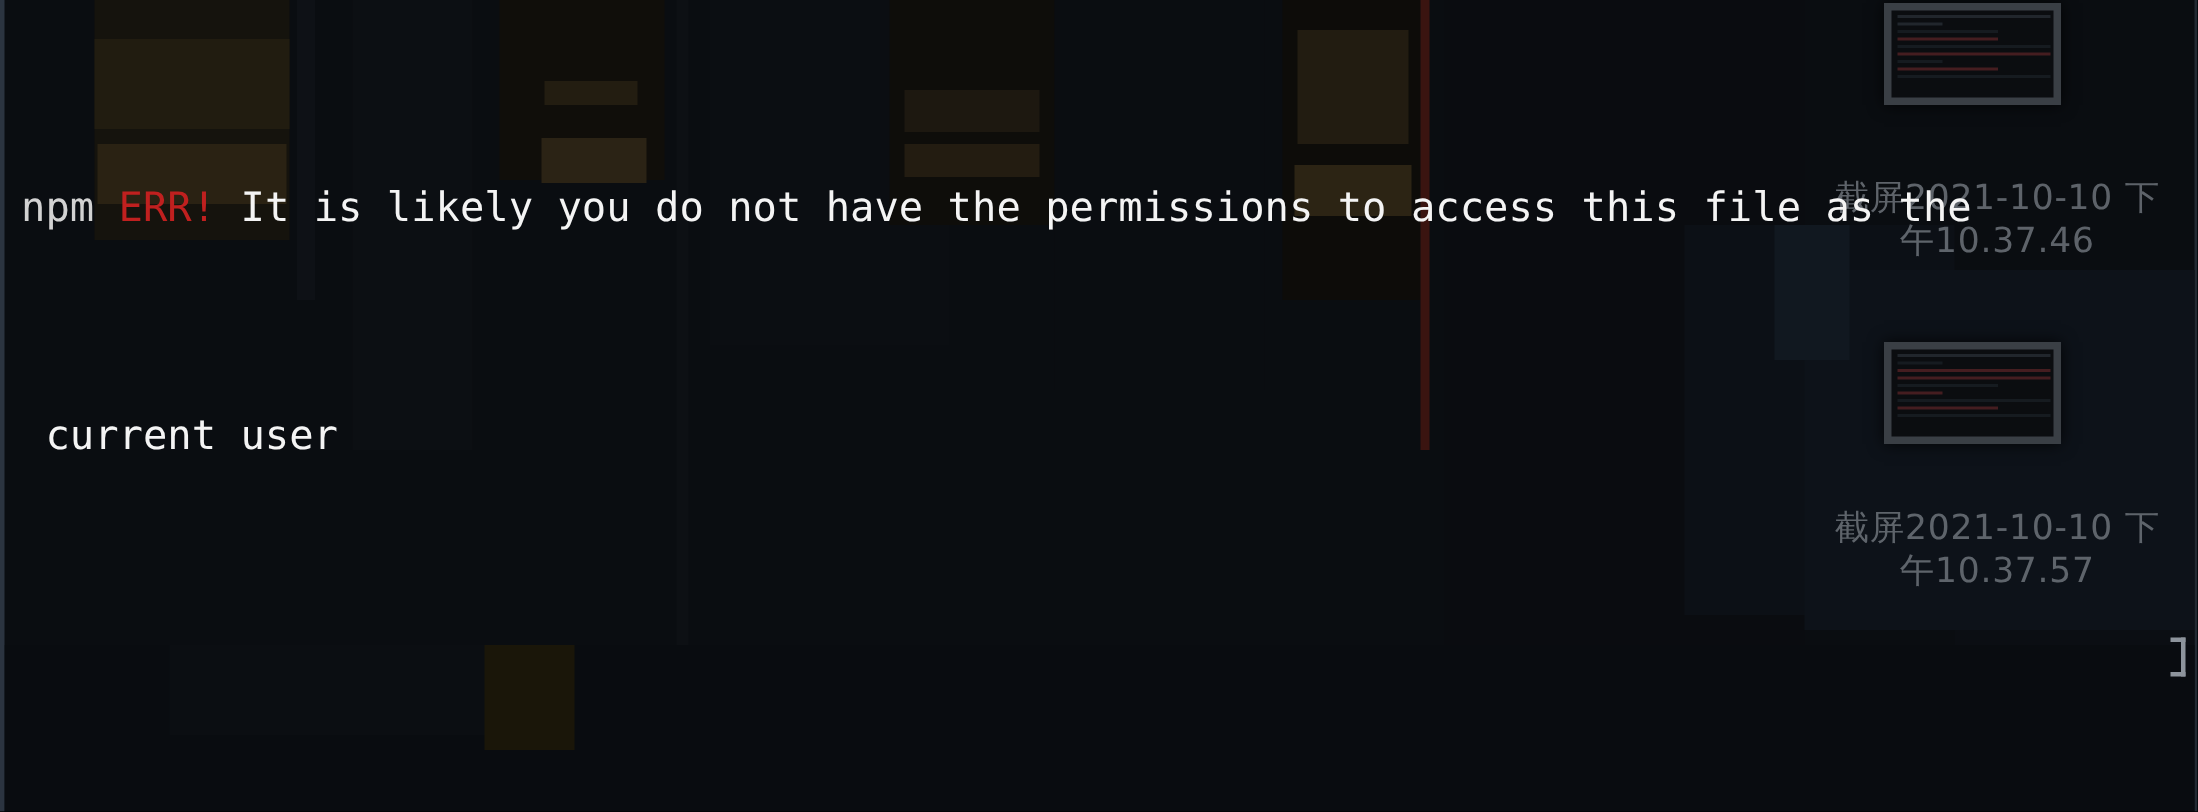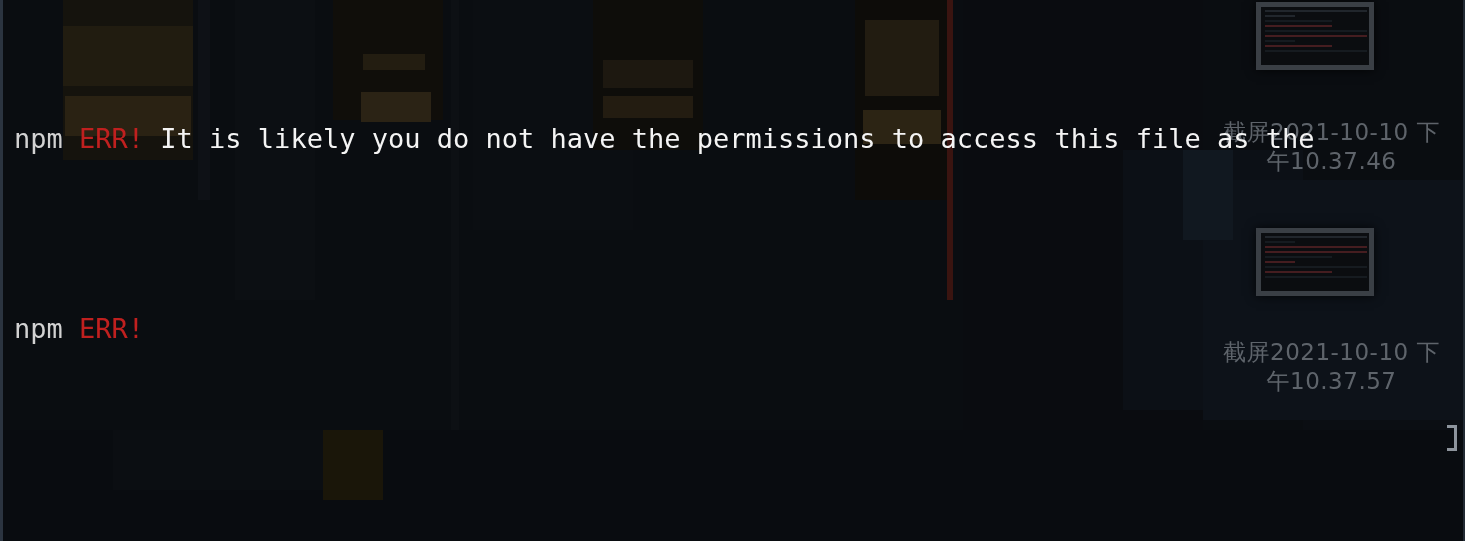--- a/index.html
+++ b/index.html
@@ -178,22 +178,22 @@
 
   <div class="desktop-label" style="left:1192px; top:338px; width:273px;">
     <div>截屏2021-10-10 下</div>
     <div>午10.37.57</div>
   </div>
 
   <div id="console-output">
 
     <div class="line"><span class="tok-npm">npm</span><span class="tok-body"> </span><span class="tok-err">ERR!</span><span class="tok-body"> It is likely you do not have the permissions to access this file as the</span></div>
 
-
-    <div class="line"><span class="tok-npm">npm</span><span class="tok-body"> </span><span class="tok-err">ERR!</span><span class="tok-body"></span></div>
+    <div class="line"><span class="tok-body"> current user</span></div>
+
 
     
 
     
 
     
 
     
 
     

